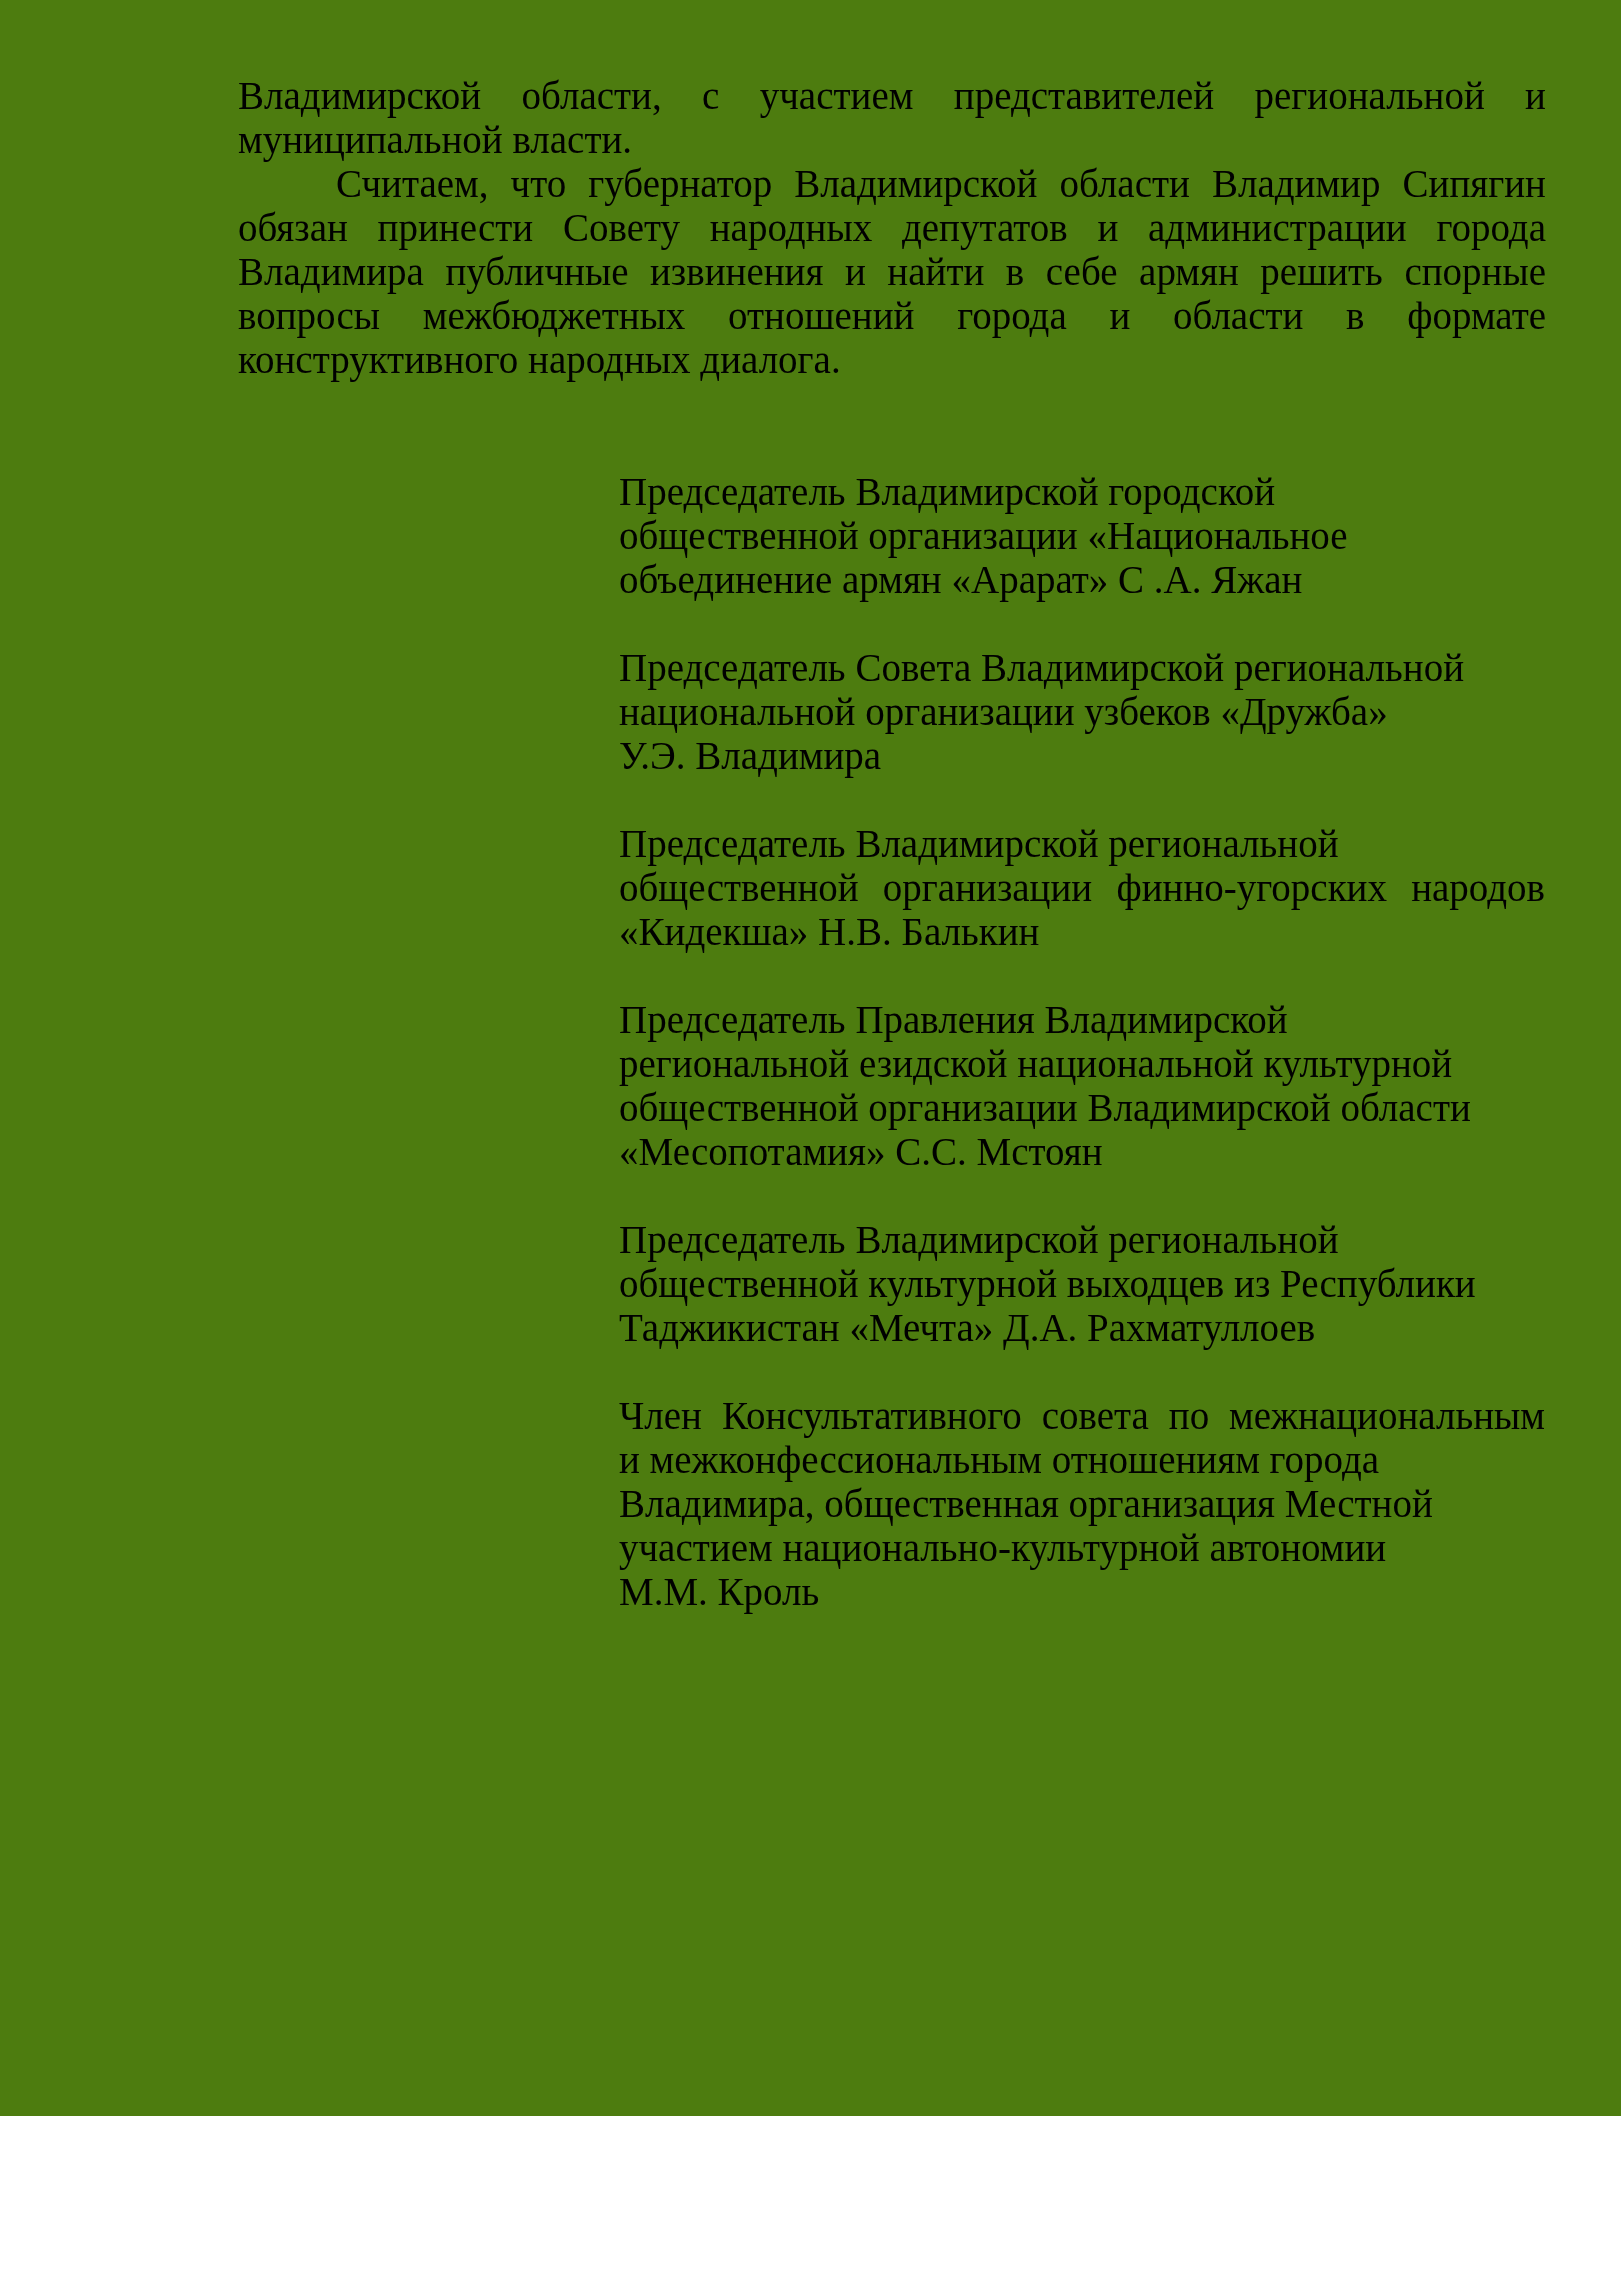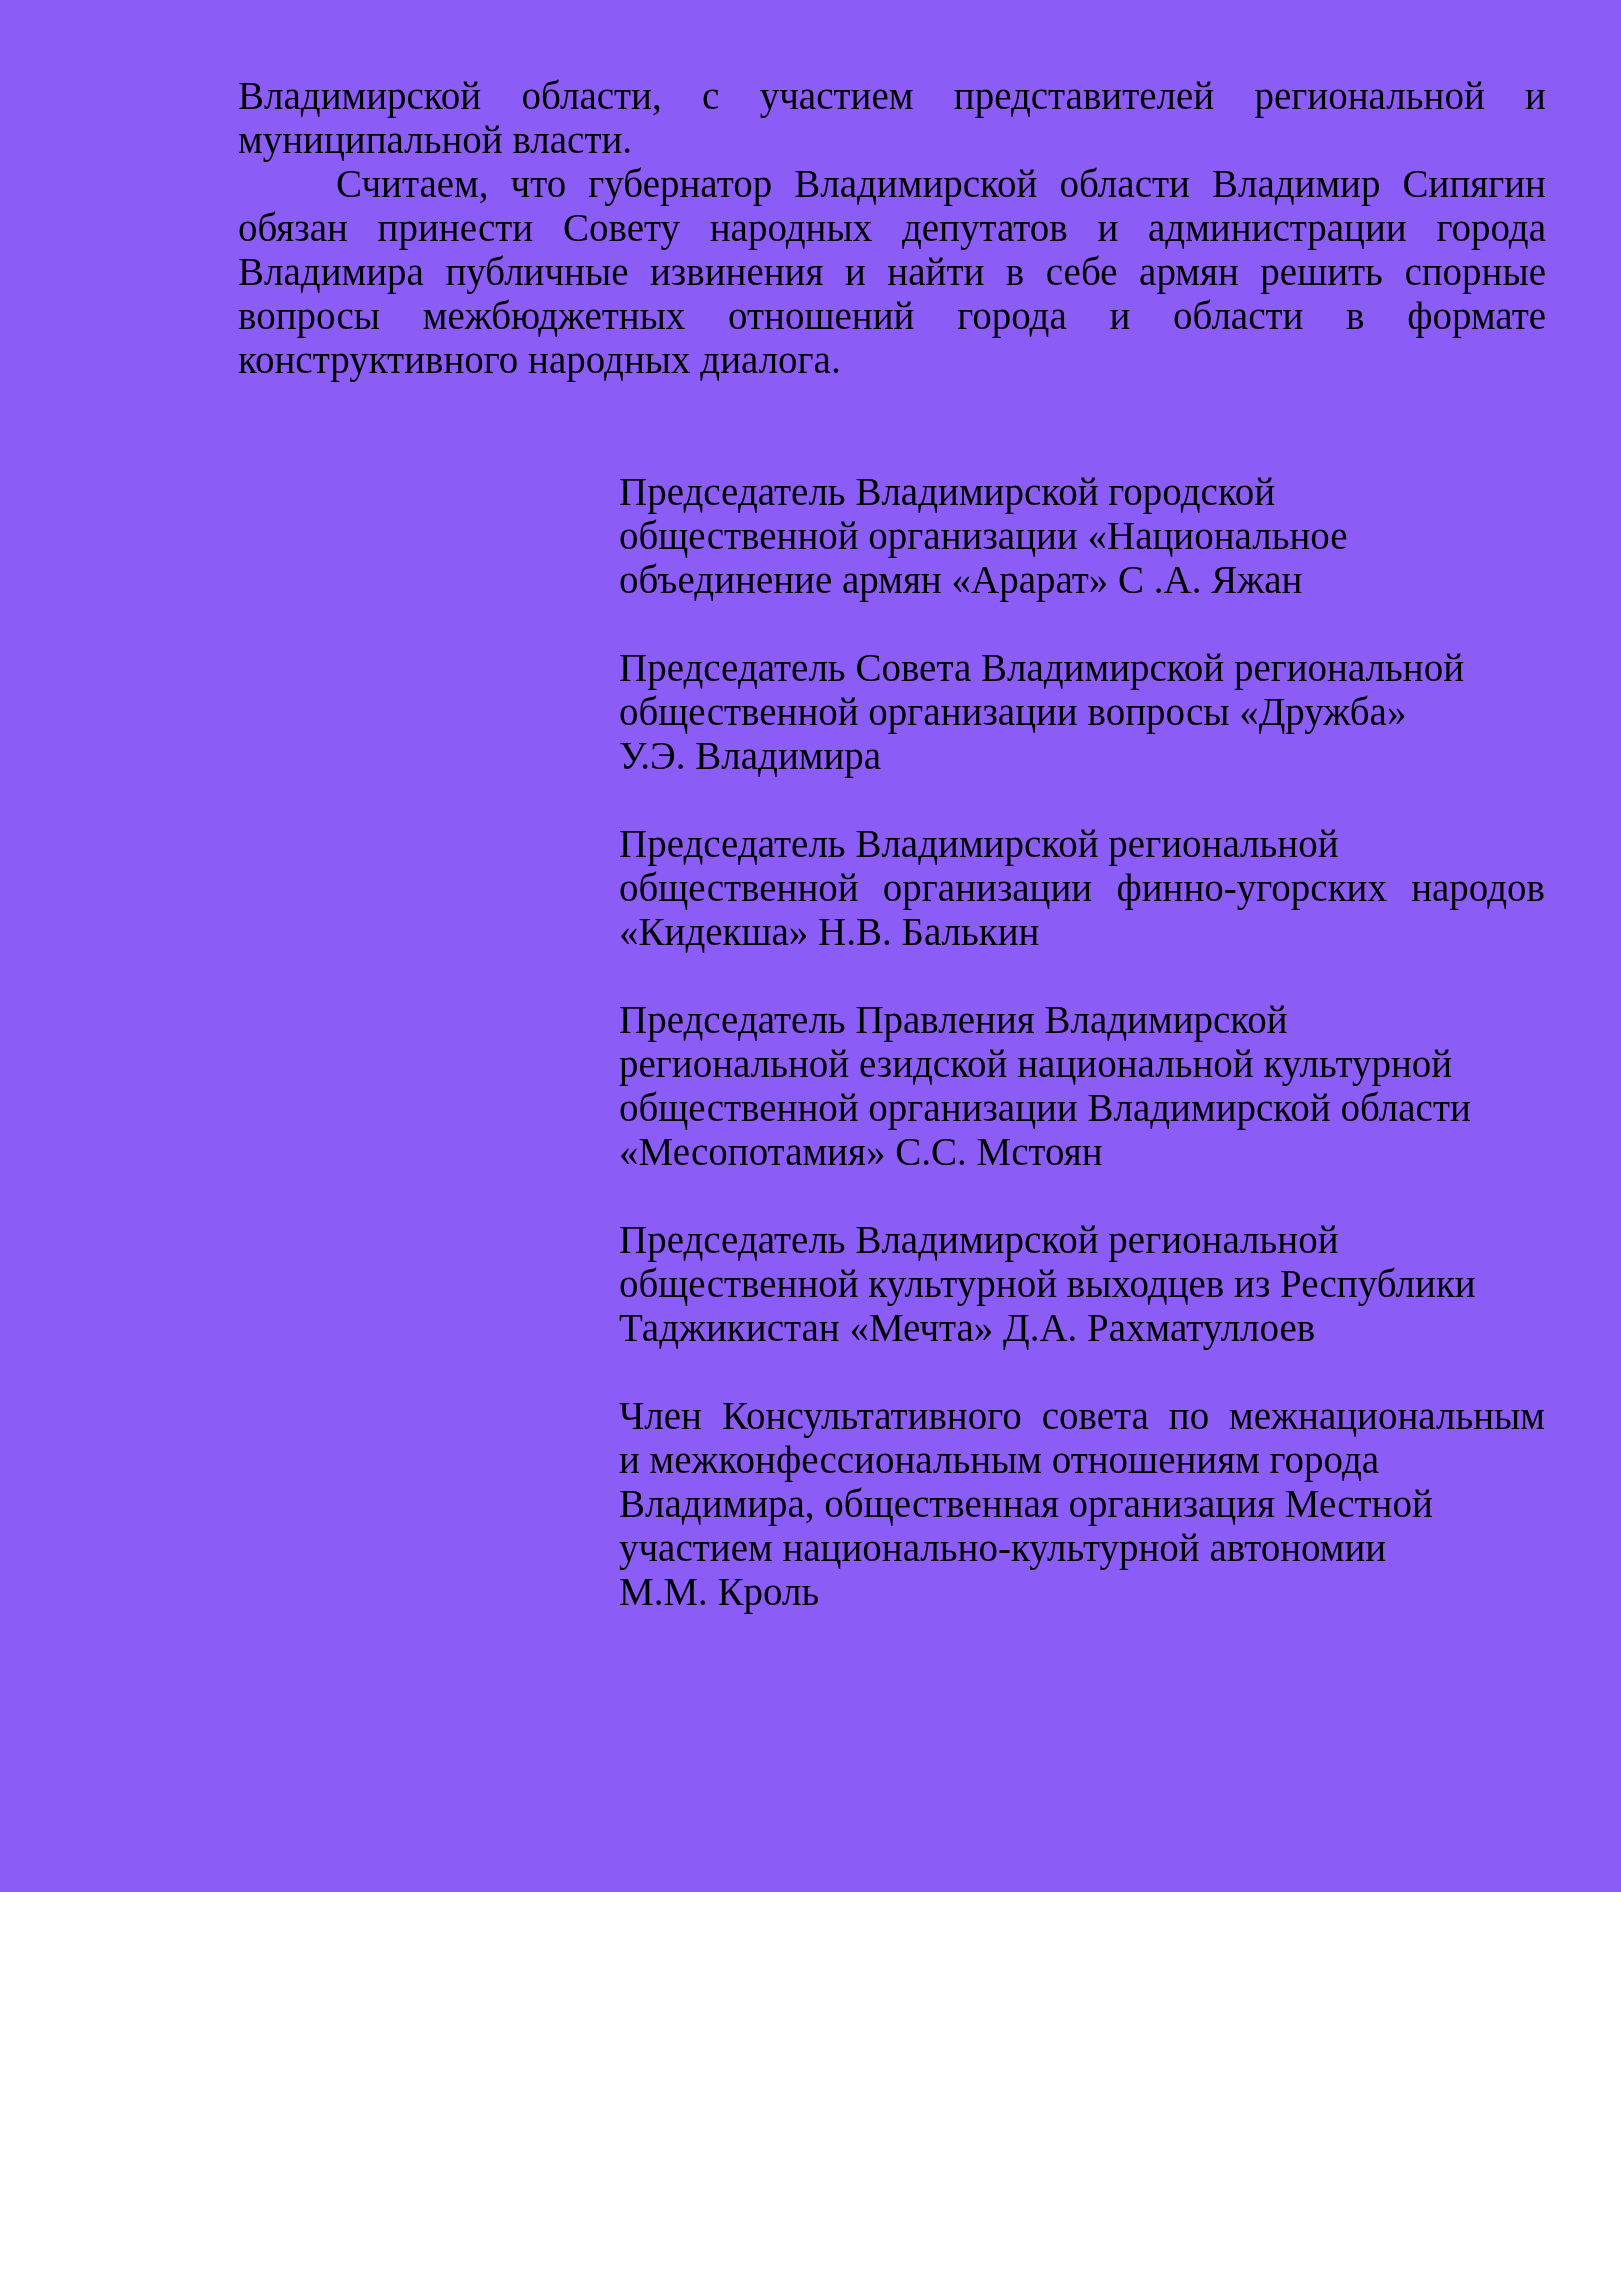--- a/index.html
+++ b/index.html
@@ -3,22 +3,22 @@
 <meta charset="utf-8">
 <style>
   html, body {
     margin: 0;
     padding: 0;
     background: #ffffff;
   }
   .page {
     position: relative;
     width: 1621px;
-    height: 1892px;
-    background: #8b5cf6;
+    height: 2116px;
+    background: #4d7c0f;
     overflow: hidden;
     font-family: "Liberation Serif", "DejaVu Serif", serif;
     font-size: 39px;
     line-height: 44px;
     color: #000000;
   }
   .content {
     position: absolute;
     left: 238px;
     top: 74px;
@@ -67,21 +67,21 @@
     <div class="sig">
       <div class="line">Председатель Владимирской городской</div>
       <div class="line">общественной организации «Национальное</div>
       <div class="line">объединение армян «Арарат» С .А. Яжан</div>
     </div>
 
     <div class="spacer1"></div>
 
     <div class="sig">
       <div class="line">Председатель Совета Владимирской региональной</div>
-      <div class="line">общественной организации вопросы «Дружба»</div>
+      <div class="line">национальной организации узбеков «Дружба»</div>
       <div class="line">У.Э. Владимира</div>
     </div>
 
     <div class="spacer1"></div>
 
     <div class="sig">
       <div class="line">Председатель Владимирской региональной</div>
       <div class="line just">общественной организации финно-угорских народов</div>
       <div class="line">«Кидекша» Н.В. Балькин</div>
     </div>

